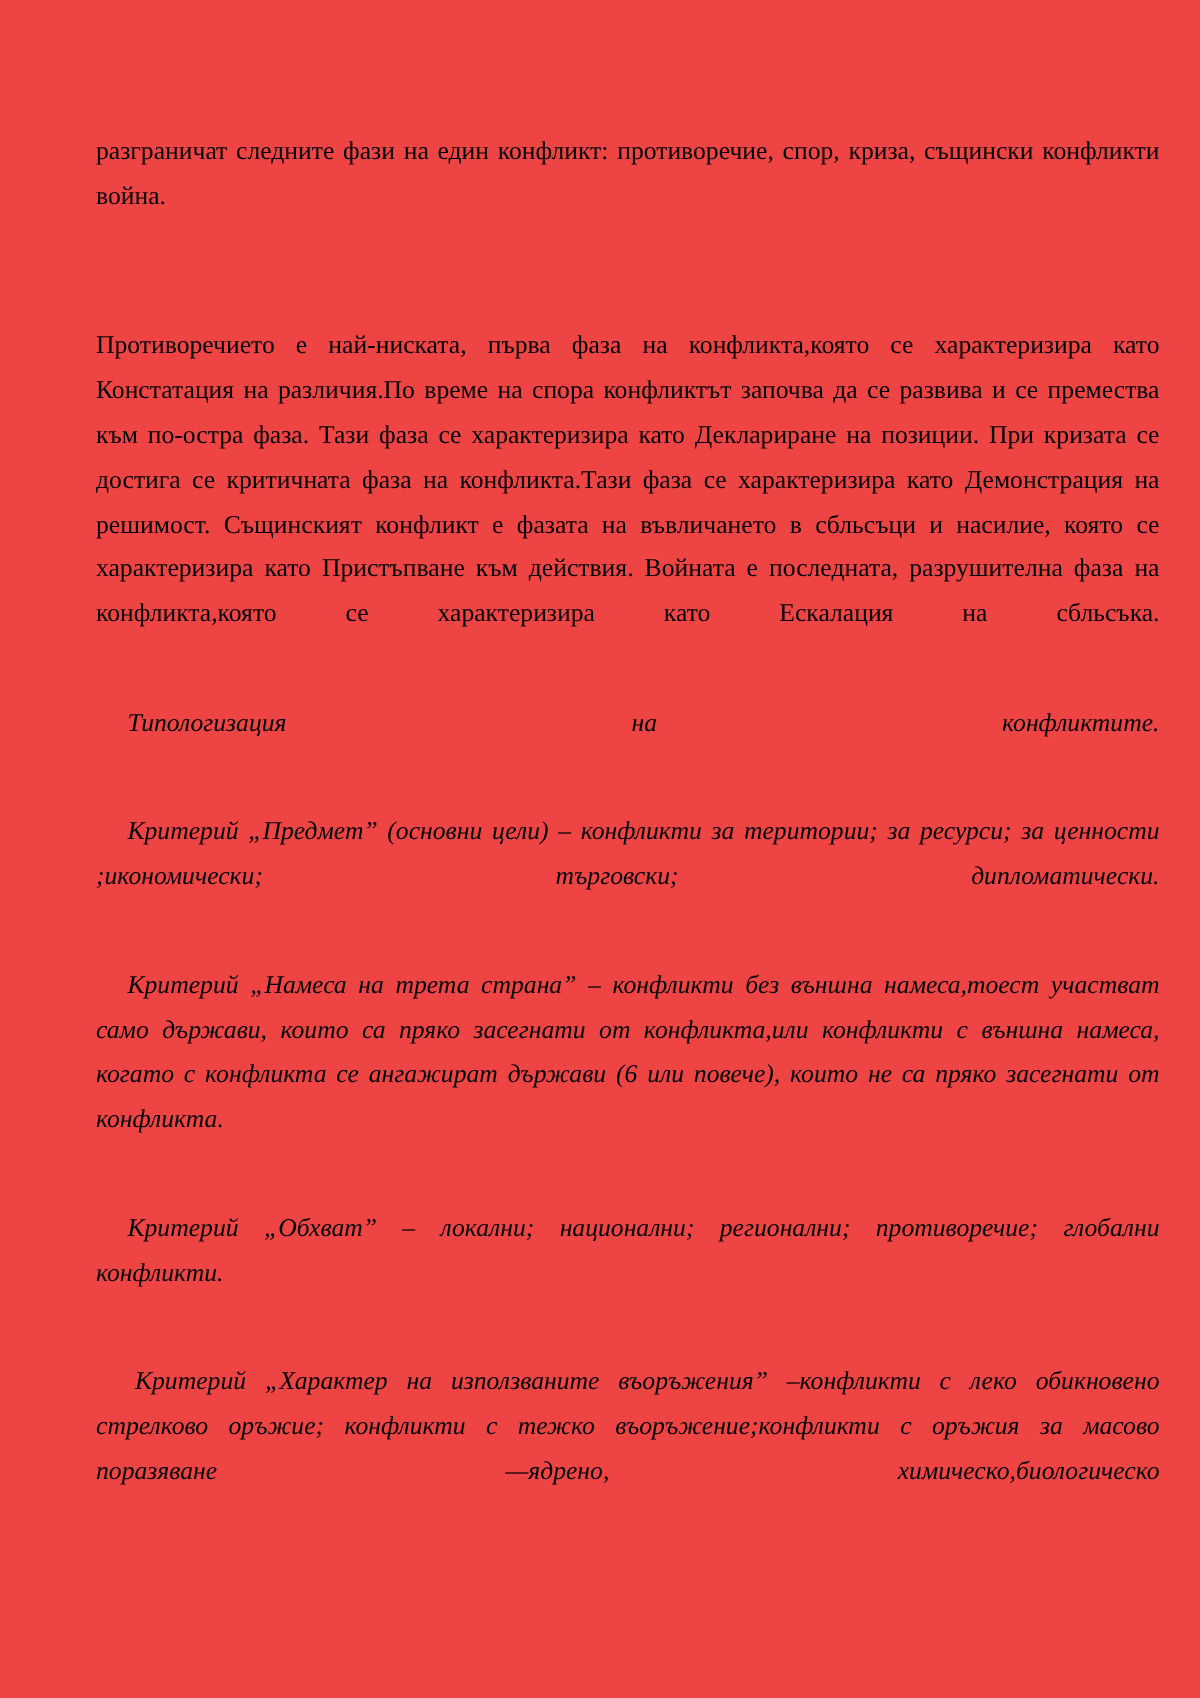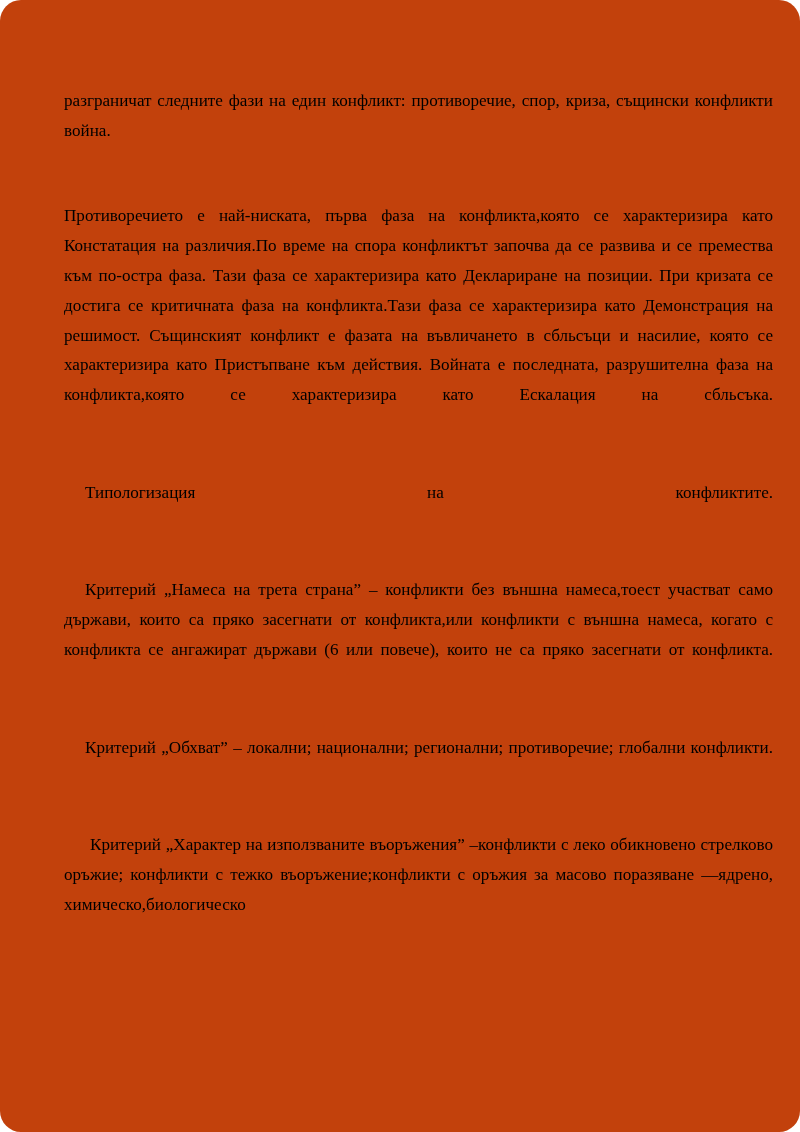--- a/index.html
+++ b/index.html
@@ -6,25 +6,24 @@
   html, body {
     margin: 0;
     padding: 0;
     background: #ffffff;
   }
 
   .page {
     position: relative;
     width: 800px;
     height: 1132px;
-    background: #c2410c;
+    background: #ef4444;
     margin: 0;
     overflow: hidden;
     box-sizing: border-box;
-    border-radius: 21px;
   }
 
   .content {
     position: absolute;
     left: 64px;
     top: 86px;
     width: 709px;
   }
 
   p.para {
@@ -34,22 +33,22 @@
     line-height: 29.8px;
     color: #000000;
     text-align: justify;
     text-justify: inter-word;
     -webkit-hyphens: none;
     hyphens: none;
     word-spacing: 0px;
   }
 
   
-  p.gap-lg   { margin-top: 26px; }
-  p.gap-md   { margin-top: 38px; }
+  p.gap-lg   { margin-top: 40px; }
+  p.gap-md   { margin-top: 13px; font-style: italic; }
 
   
   .ind-0  { text-indent: 0px; }
   .ind-20 { text-indent: 21px; }
   .ind-25 { text-indent: 26px; }
 
   
   p.para::after {
     content: "";
     display: inline-block;
@@ -61,20 +60,21 @@
 
 <div class="page">
   <div class="content">
 
     <p class="para ind-0">разграничат следните фази на един конфликт: противоречие, спор, криза, същински конфликти война.</p>
 
     <p class="para ind-0 gap-lg">Противоречието е най-ниската, първа фаза на конфликта,която се характеризира като Констатация на различия.По време на спора конфликтът започва да се развива и се премества към по-остра фаза. Тази фаза се характеризира като Деклариране на позиции. При кризата се достига се критичната фаза на конфликта.Тази фаза се характеризира като Демонстрация на решимост. Същинският конфликт е фазата на въвличането в сбльсъци и насилие, която се характеризира като Пристъпване към действия. Войната е последната, разрушителна фаза на конфликта,която се характеризира като Ескалация на сбльсъка.</p>
 
     <p class="para ind-20 gap-md">Типологизация на конфликтите.</p>
 
+    <p class="para ind-20 gap-md">Критерий „Предмет” (основни цели) – конфликти за територии; за ресурси; за ценности ;икономически; търговски; дипломатически.</p>
 
 
     <p class="para ind-20 gap-md">Критерий „Намеса на трета страна” – конфликти без външна намеса,тоест участват само държави, които са пряко засегнати от конфликта,или конфликти с външна намеса, когато с конфликта се ангажират държави (6 или повече), които не са пряко засегнати от конфликта.</p>
 
     <p class="para ind-20 gap-md">Критерий „Обхват” – локални; национални; регионални; противоречие; глобални конфликти.</p>
 
     <p class="para ind-25 gap-md">Критерий „Характер на използваните въоръжения” –конфликти с леко обикновено стрелково оръжие; конфликти с тежко въоръжение;конфликти с оръжия за масово поразяване —ядрено, химическо,биологическо</p>
 
   </div>
 </div>

